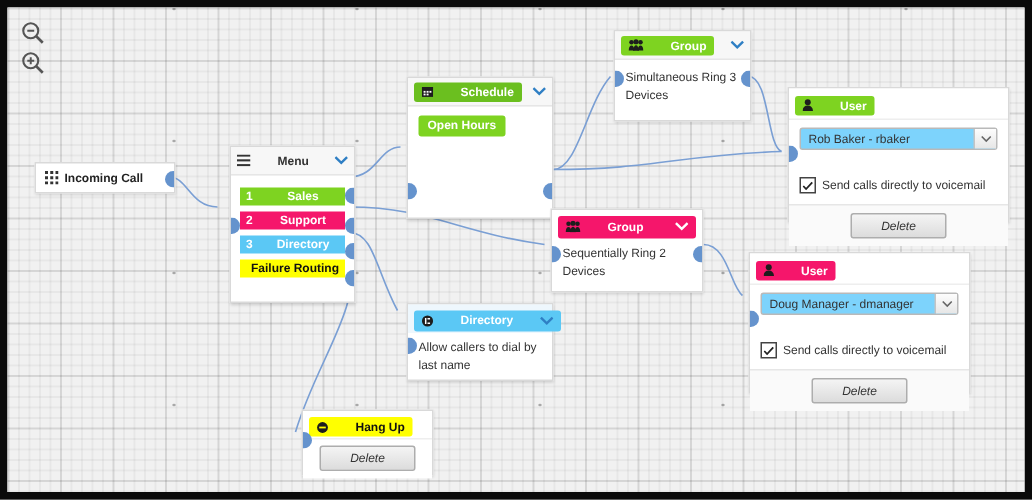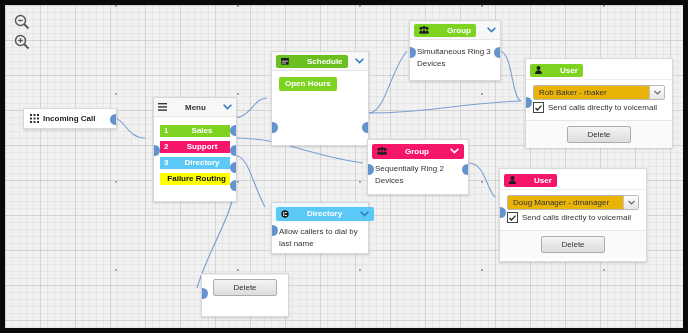--- a/index.html
+++ b/index.html
@@ -74,32 +74,32 @@
   .opt-blue{background:#5bc8f5;}
   .opt-yellow{background:#ffff00;}
   .opt-yellow .lbl{color:#111;text-align:right;padding-left:2px;}
 
   
   .pill{display:inline-block;background:#7ed321;color:#fff;font-size:8px;
         font-weight:bold;padding:1px 6px;border-radius:2px;}
   .sched-sub{margin-top:7px;text-align:center;font-size:8px;color:#333;}
 
   
-  .select{position:relative;height:15px;border:1px solid #b9b9b9;background:#eab308;
+  .select{position:relative;height:15px;border:1px solid #b9b9b9;background:#7dd3fc;
           border-radius:2px;font-size:8px;color:#333;display:flex;align-items:center;
           padding:0 18px 0 5px;box-sizing:border-box;}
   .select .arrow{position:absolute;right:0;top:0;bottom:0;width:14px;
        background:linear-gradient(#fdfdfd,#e6e6e6);border-left:1px solid #c4c4c4;
        display:flex;align-items:center;justify-content:center;}
-  .chkrow{display:flex;align-items:center;gap:4px;margin-top:2px;font-size:8px;color:#333;}
+  .chkrow{display:flex;align-items:center;gap:4px;margin-top:18px;font-size:8px;color:#333;}
   .chk{width:9px;height:9px;border:1px solid #444;background:#fff;flex:none;
        display:flex;align-items:center;justify-content:center;}
   .chk svg{display:block;}
   .btnbar{border-top:1px solid #e6e6e6;background:#fafafa;padding:5px 0;
-          display:flex;justify-content:center;}
+          display:flex;justify-content:center;font-style:italic;}
   .btn{min-width:62px;height:15px;border:1px solid #adadad;border-radius:2px;
        background:linear-gradient(#f4f4f4,#dcdcdc);font-size:8px;color:#333;
        display:flex;align-items:center;justify-content:center;cursor:pointer;}
 </style>
 </head>
 <body>
 
 <div id="frame">
   <div id="canvas">
     <div id="markers"></div>
@@ -357,20 +357,29 @@
           <svg class="chev" width="9" height="6" viewBox="0 0 9 6">
             <path d="M0.6 0.8 L4.5 4.6 L8.4 0.8" fill="none" stroke="#2f7fc4" stroke-width="1.6"></path>
           </svg>
         </span>
       </div>
       <div class="node-body" style="padding-top:4px;">Allow callers to dial by last name</div>
       <span class="port left" style="top:22px;"></span>
     </div>
 
     <div class="node" style="left:196px;top:268px;width:88px;height:44px;">
+      <div class="node-head" style="background:#fff;border-bottom:none;padding:3px 4px 0 4px;height:18px;">
+        <span class="tag tag-yellow">
+          <svg width="8" height="8" viewBox="0 0 8 8">
+            <circle cx="4" cy="4" r="3.6" fill="#1d1d1d"></circle>
+            <rect x="1.8" y="3.4" width="4.4" height="1.2" fill="#ffff00"></rect>
+          </svg>
+          <span>Hang Up</span>
+        </span>
+      </div>
       <div class="btnbar" style="border-top:1px solid #eee;background:#fff;padding:4px 0 5px 0;">
         <div class="btn">Delete</div>
       </div>
       <span class="port left" style="top:14px;"></span>
     </div>
 
   </div>
 </div>
 
 </body></html>

